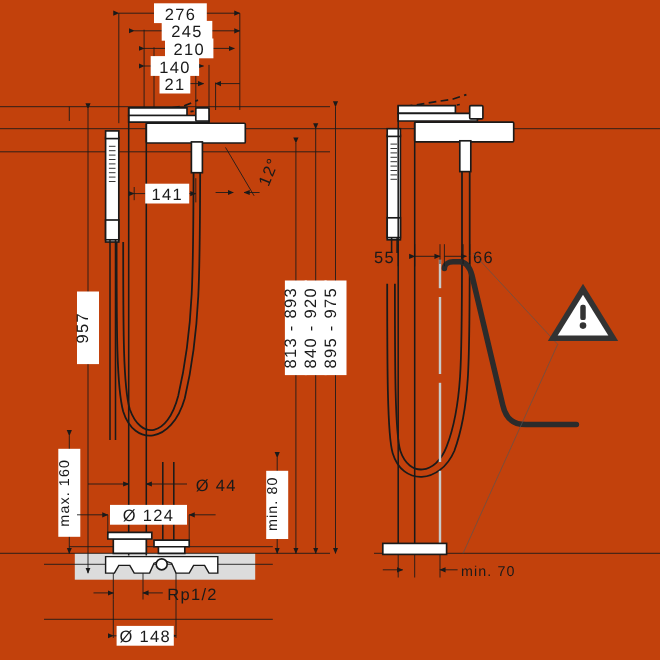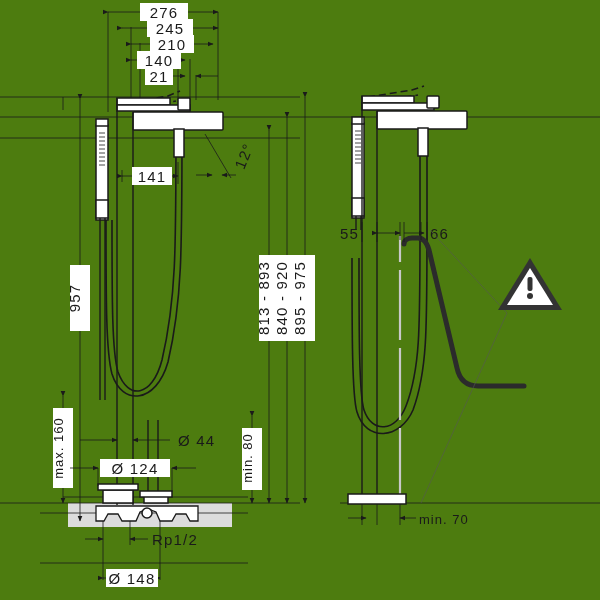--- a/index.html
+++ b/index.html
@@ -1,17 +1,17 @@
 <!DOCTYPE html>
 <html><head>
 <meta charset="utf-8">
 <style>
   html,body{margin:0;padding:0;background:#ffffff;}
   body{width:600px;height:600px;font-family:"Liberation Sans",sans-serif;}
-  #stage{position:relative;width:600px;height:600px;overflow:hidden;background:#4d7c0f;}
+  #stage{position:relative;width:600px;height:600px;overflow:hidden;background:#c2410c;}
   svg.draw{position:absolute;left:0;top:0;width:600px;height:600px;}
   .dimtxt{font-family:"Liberation Sans",sans-serif;font-size:15px;fill:#1a1a1a;letter-spacing:1.2px;}
   .dimtxt-s{font-family:"Liberation Sans",sans-serif;font-size:13px;fill:#1a1a1a;letter-spacing:1px;}
   .thin{stroke:#1a1a1a;stroke-width:0.8;fill:none;}
   .xthin{stroke:#555;stroke-width:0.6;fill:none;}
   .med{stroke:#1a1a1a;stroke-width:1.4;fill:none;}
   .part{stroke:#1a1a1a;stroke-width:1.5;fill:#ffffff;}
   .partf{stroke:#1a1a1a;stroke-width:1.3;fill:#ffffff;}
   .thickline{stroke:#2b2b2b;stroke-width:5;fill:none;stroke-linecap:round;stroke-linejoin:round;}
   .hosel{stroke:#1a1a1a;stroke-width:1.6;fill:none;}

